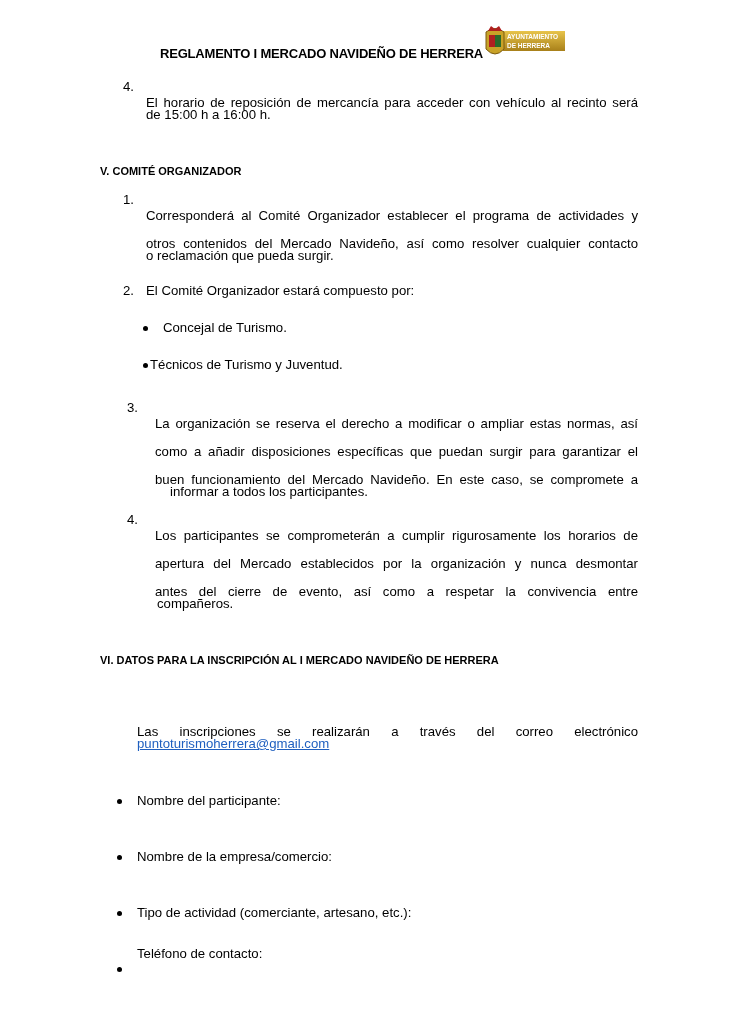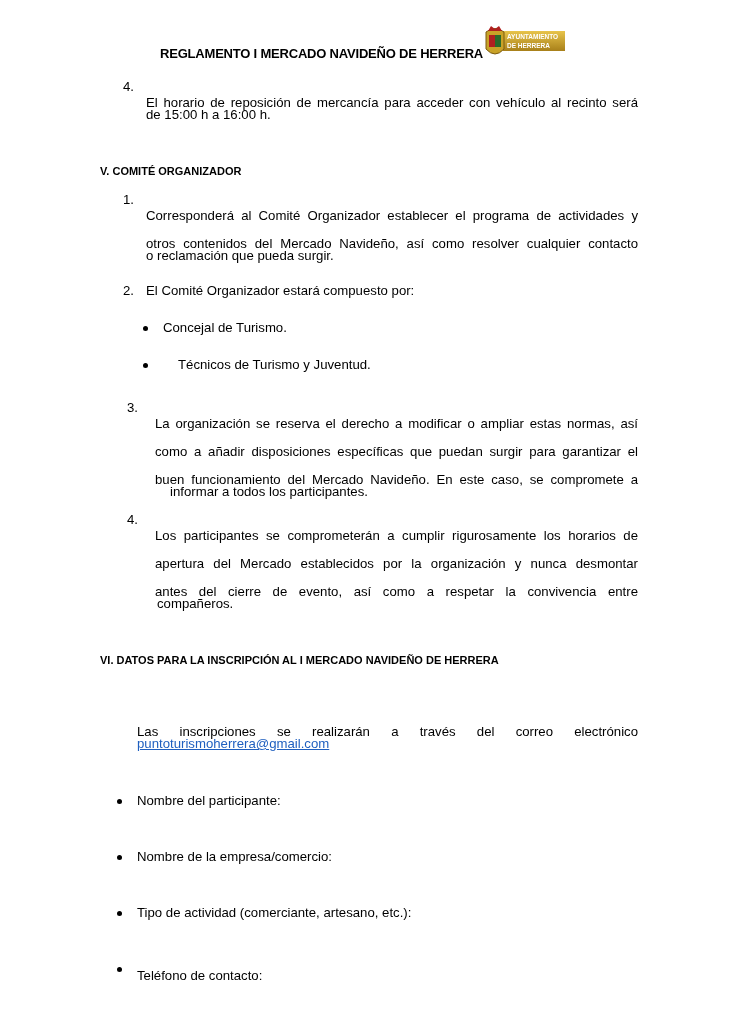--- a/index.html
+++ b/index.html
@@ -68,21 +68,21 @@
   <div class="line" style="left:146px; top:283px;">El Comité Organizador estará compuesto por:</div>
 </div>
 
 <div>
   <div>
     <span class="bullet-dot" style="left:143px; top:326px;"></span>
     <div class="line" style="left:163px; top:320px;">Concejal de Turismo.</div>
   </div>
   <div>
     <span class="bullet-dot" style="left:143px; top:363px;"></span>
-    <div class="line" style="left:178px; top:357px;">Técnicos de Turismo y Juventud.</div>
+    <div class="line" style="left:150px; top:357px;">Técnicos de Turismo y Juventud.</div>
   </div>
 </div>
 
 <div>
   <div class="num" style="left:127px; top:400px;">3.</div>
   <div class="line just" style="left:155px; top:400px; width:483px;">La organización se reserva el derecho a modificar o ampliar estas normas, así</div>
   <div class="line just" style="left:155px; top:428px; width:483px;">como a añadir disposiciones específicas que puedan surgir para garantizar el</div>
   <div class="line just" style="left:155px; top:456px; width:483px;">buen funcionamiento del Mercado Navideño. En este caso, se compromete a</div>
   <div class="line" style="left:155px; top:484px;padding-left:15px;">informar a todos los participantes.</div>
 </div>
@@ -108,15 +108,15 @@
   <div>
     <span class="bullet-dot" style="left:117px; top:855px;"></span>
     <div class="line" style="left:137px; top:849px;">Nombre de la empresa/comercio:</div>
   </div>
   <div>
     <span class="bullet-dot" style="left:117px; top:911px;"></span>
     <div class="line" style="left:137px; top:905px;">Tipo de actividad (comerciante, artesano, etc.):</div>
   </div>
   <div>
     <span class="bullet-dot" style="left:117px; top:967px;"></span>
-    <div class="line" style="left:137px; top:968px;">Teléfono de contacto:</div>
+    <div class="line" style="left:137px; top:946px;">Teléfono de contacto:</div>
   </div>
 </div>
 
 </body></html>

